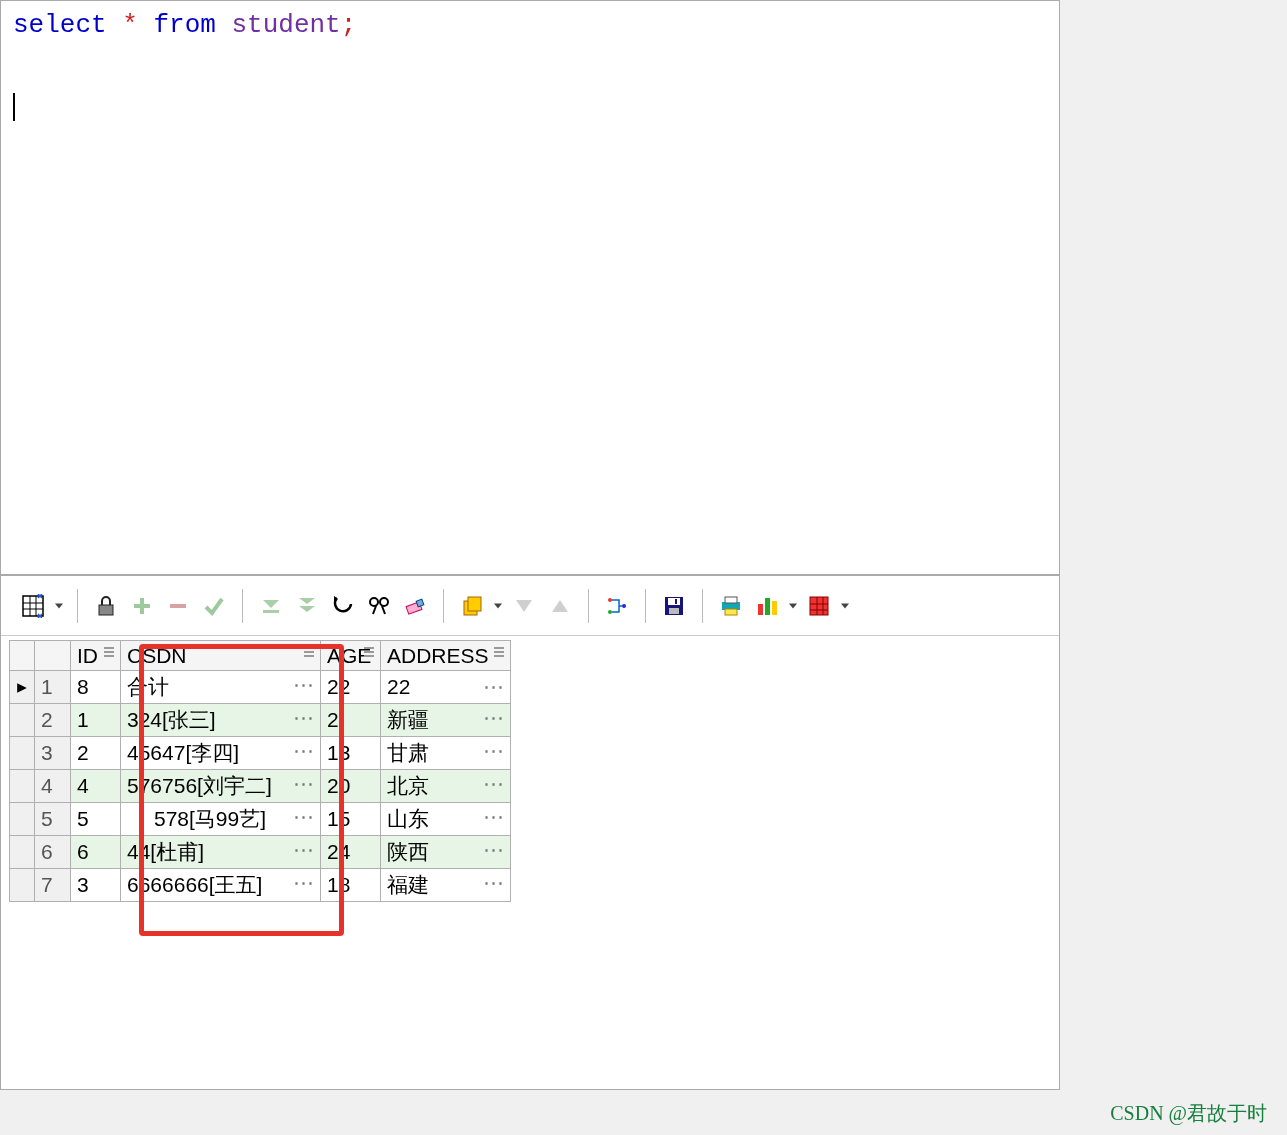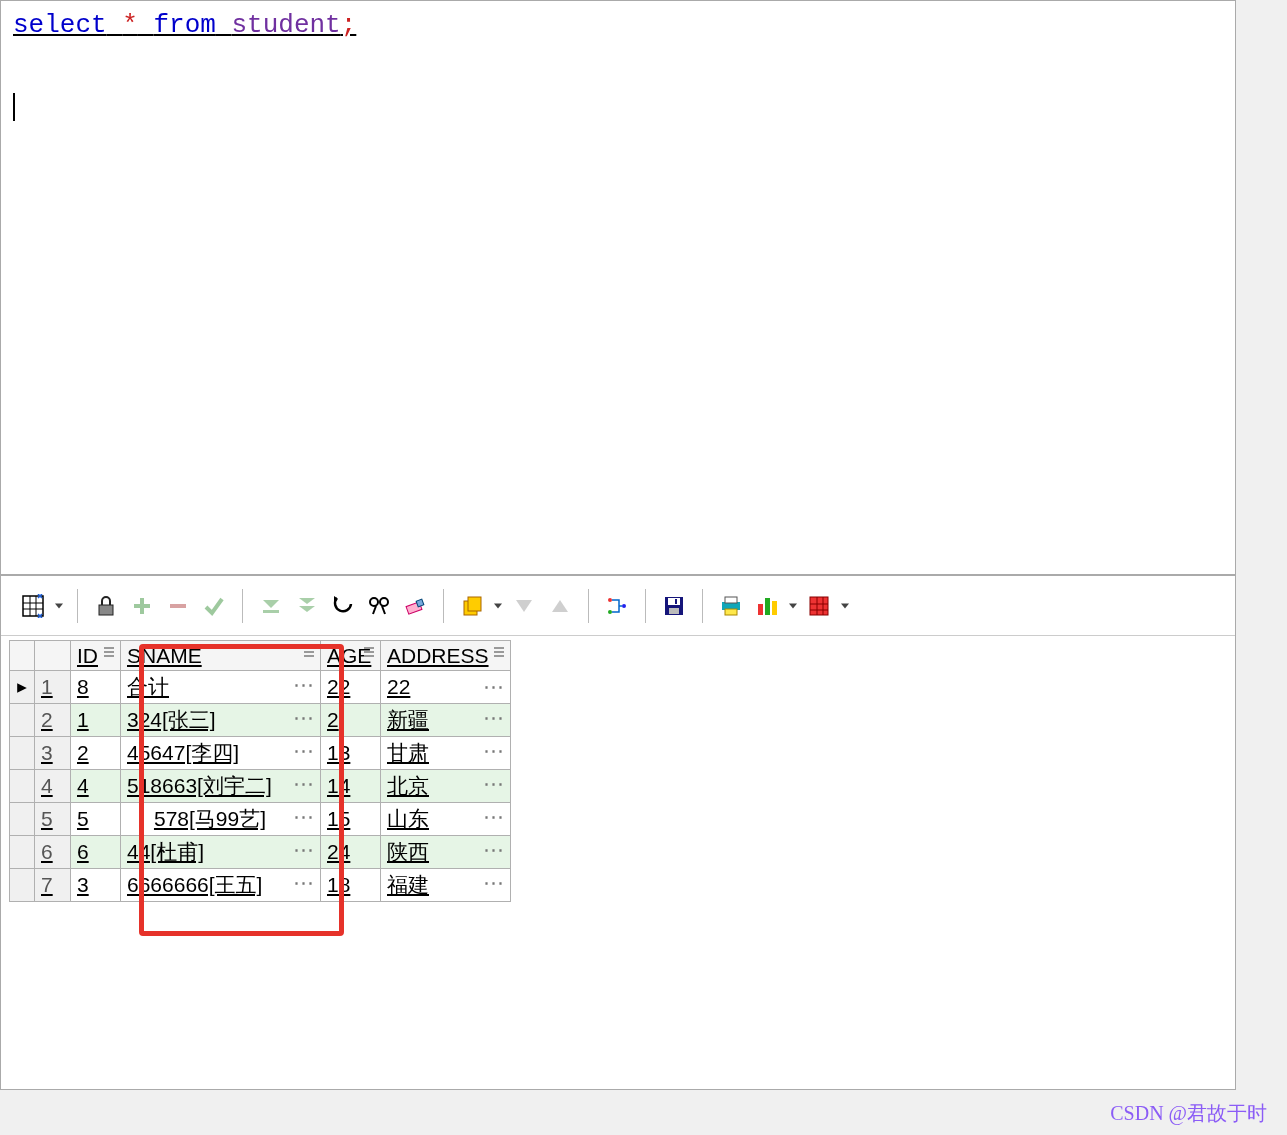--- a/index.html
+++ b/index.html
@@ -1,17 +1,17 @@
 <!DOCTYPE html>
 <html><head>
 <meta charset="utf-8">
 <style>
   * { box-sizing: border-box; }
   body { margin: 0; font-family: "Microsoft YaHei", Arial, sans-serif; background: #f0f0f0; width: 1287px; height: 1135px; overflow: hidden; }
-  .main-container { background: #fff; border: 1px solid #aaa; width: 1236px; height: 1090px; position: relative; text-decoration: underline; }
+  .main-container { background: #fff; border: 1px solid #aaa; width: 1060px; height: 1090px; position: relative; }
   .sql-editor { height: 575px; border-bottom: 2px solid #aaa; padding: 6px 12px; font-family: "Courier New", monospace; font-size: 26px; line-height: 1.4; }
   .tok-kw { color: #0000CC; }
   .tok-op { color: #CC2222; }
   .tok-ident { color: #7030A0; }
   .cursor { display:inline-block; width:2px; height:28px; background:#000; vertical-align:middle; margin-top:50px; }
   .toolbar { height: 60px; border-bottom: 1px solid #ccc; display:flex; align-items:center; padding: 0 16px; gap: 4px; }
   .tb-sep { width:1px; height:34px; background:#bbb; margin: 0 8px; }
   .tb-btn { width:32px; height:32px; display:flex; align-items:center; justify-content:center; cursor:pointer; }
   .tb-btn svg { width:24px; height:24px; }
   .drop { width:12px; display:flex; align-items:center; justify-content:center; }
@@ -26,21 +26,21 @@
   .hdr-handle::after  { left:4px; top:6px; width:10px; height:2px; box-shadow: 0 4px 0 #999; }
   .row-indicator { width:24px; background:#f0f0f0; text-align:center; }
   .row-num { width:36px; background:#f0f0f0; text-align:right; padding-right:6px; color:#555; }
   .w-id { width:50px;margin-top:12px; }
   .w-sname { width:200px; }
   .w-age { width:60px; }
   .w-addr { width:130px; }
   tr.even td.cell { background:#e6f5e6; }
   .sel-marker svg { width:12px; height:12px; }
   .red-box { position:absolute; border:5px solid #e6322a; border-radius:4px; pointer-events:none; }
-  .watermark { position:absolute; right:20px; bottom:8px; font-size:20px; color:#8b5cf6; font-family:"Microsoft YaHei"; }
+  .watermark { position:absolute; right:20px; bottom:8px; font-size:20px; color:#15803d; font-family:"Microsoft YaHei"; }
 </style>
 </head>
 <body>
 
 <div class="main-container">
   <div class="sql-editor">
     <span class="tok-kw">select</span>
     <span class="tok-op">*</span>
     <span class="tok-kw">from</span>
     <span class="tok-ident">student</span><span class="tok-op">;</span>
@@ -195,21 +195,21 @@
       </div>
   </div>
 
   <div class="grid-wrap">
     <table class="data">
       <thead>
         <tr>
           <th class="row-indicator"></th>
           <th class="row-num"></th>
           <th class="w-id"><span>ID</span><span class="hdr-handle"></span></th>
-          <th class="w-sname"><span>SNAME</span><span class="hdr-handle"></span></th>
+          <th class="w-sname"><span>CSDN</span><span class="hdr-handle"></span></th>
           <th class="w-age"><span>AGE</span><span class="hdr-handle"></span></th>
           <th class="w-addr"><span>ADDRESS</span><span class="hdr-handle"></span></th>
         </tr>
       </thead>
       <tbody id="grid-body">
           <tr class="">
             <td class="row-indicator"><span class="sel-marker"><svg viewBox="0 0 10 10">
                   <path d="M1 1 L9 5 L1 9 Z" fill="#000"></path>
                 </svg></span></td>
             <td class="row-num">1</td>
@@ -231,22 +231,22 @@
             <td class="row-num">3</td>
             <td class="cell w-id">2</td>
             <td class="cell w-sname" style="position: relative;"><span>45647[李四]</span><span style="float: right; color: rgb(119, 119, 119);">⋯</span></td>
             <td class="cell w-age">13</td>
             <td class="cell w-addr"><span>甘肃</span><span style="float: right; color: rgb(119, 119, 119);">⋯</span></td>
           </tr>
           <tr class="even">
             <td class="row-indicator"></td>
             <td class="row-num">4</td>
             <td class="cell w-id">4</td>
-            <td class="cell w-sname" style="position: relative;"><span>518663[刘宇二]</span><span style="float: right; color: rgb(119, 119, 119);">⋯</span></td>
-            <td class="cell w-age">14</td>
+            <td class="cell w-sname" style="position: relative;"><span>576756[刘宇二]</span><span style="float: right; color: rgb(119, 119, 119);">⋯</span></td>
+            <td class="cell w-age">20</td>
             <td class="cell w-addr"><span>北京</span><span style="float: right; color: rgb(119, 119, 119);">⋯</span></td>
           </tr>
           <tr class="">
             <td class="row-indicator"></td>
             <td class="row-num">5</td>
             <td class="cell w-id">5</td>
             <td class="cell w-sname" style="position: relative; text-align: center;"><span>578[马99艺]</span><span style="float: right; color: rgb(119, 119, 119);">⋯</span></td>
             <td class="cell w-age">15</td>
             <td class="cell w-addr"><span>山东</span><span style="float: right; color: rgb(119, 119, 119);">⋯</span></td>
           </tr>

